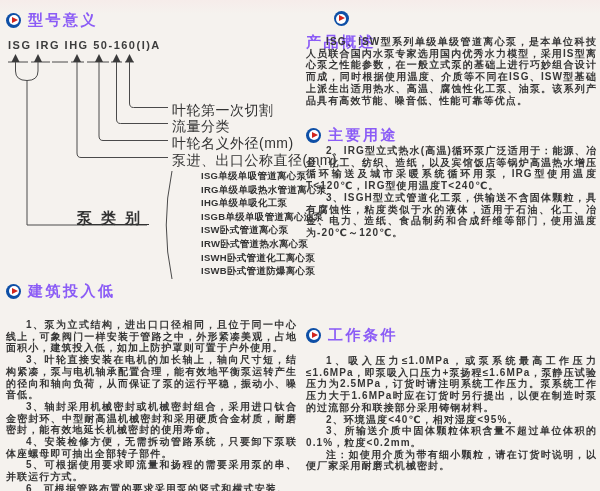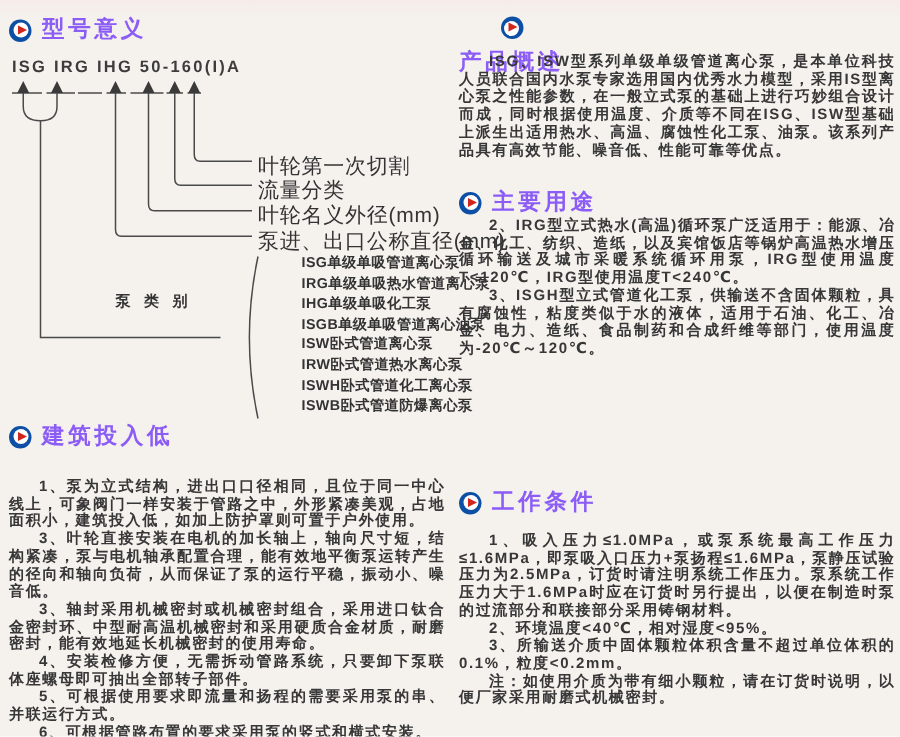--- a/index.html
+++ b/index.html
@@ -18,21 +18,21 @@
   .hicon::after{content:"";position:absolute;left:5.5px;top:4px;width:0;height:0;
     border-top:3.5px solid transparent;border-bottom:3.5px solid transparent;border-left:6.5px solid #d2251c;}
   
   .col{position:absolute;width:291px;}
   .col p{margin:0;font-size:10px;line-height:11.7px;letter-spacing:1.1px;
     color:#373737;font-weight:bold;text-align:justify;text-indent:2em;}
   
   .model-code{position:absolute;left:8px;top:39px;font-size:11px;font-weight:bold;
     color:#3c3c3c;letter-spacing:1.5px;}
   .diag-label{position:absolute;font-size:14px;font-weight:normal;color:#333;letter-spacing:0.5px;white-space:nowrap;}
-  .pump-cat{position:absolute;left:77px;top:194px;font-size:10px;font-weight:bold;color:#333;letter-spacing:9px;white-space:nowrap;}
+  .pump-cat{position:absolute;left:77px;top:209px;font-size:15px;font-weight:bold;color:#333;letter-spacing:9px;white-space:nowrap;text-decoration:underline;}
   .pump-list{position:absolute;left:160px;top:169px;margin-left:41px;}
   .pump-list div{font-size:9.5px;font-weight:bold;color:#333;line-height:13.6px;letter-spacing:0.3px;white-space:nowrap;}
   svg.diagram{position:absolute;left:0;top:0;}
 </style>
 </head>
 <body>
 
 <div class="page">
 
   <div class="sec-header" style="left:6px;top:11px;">

